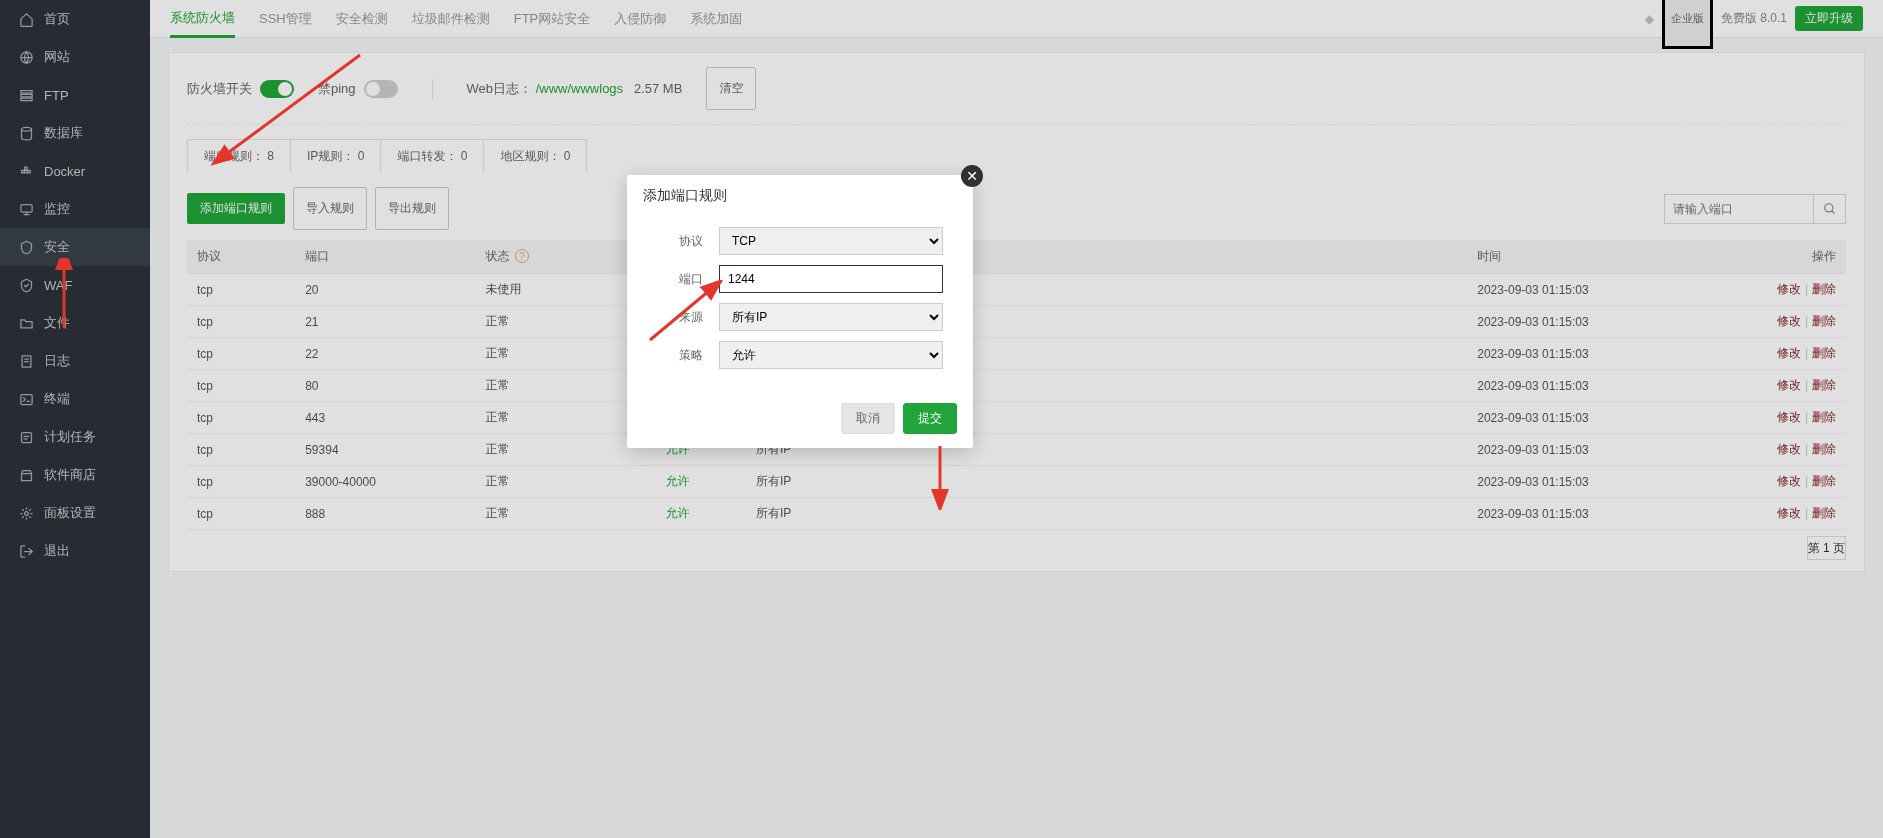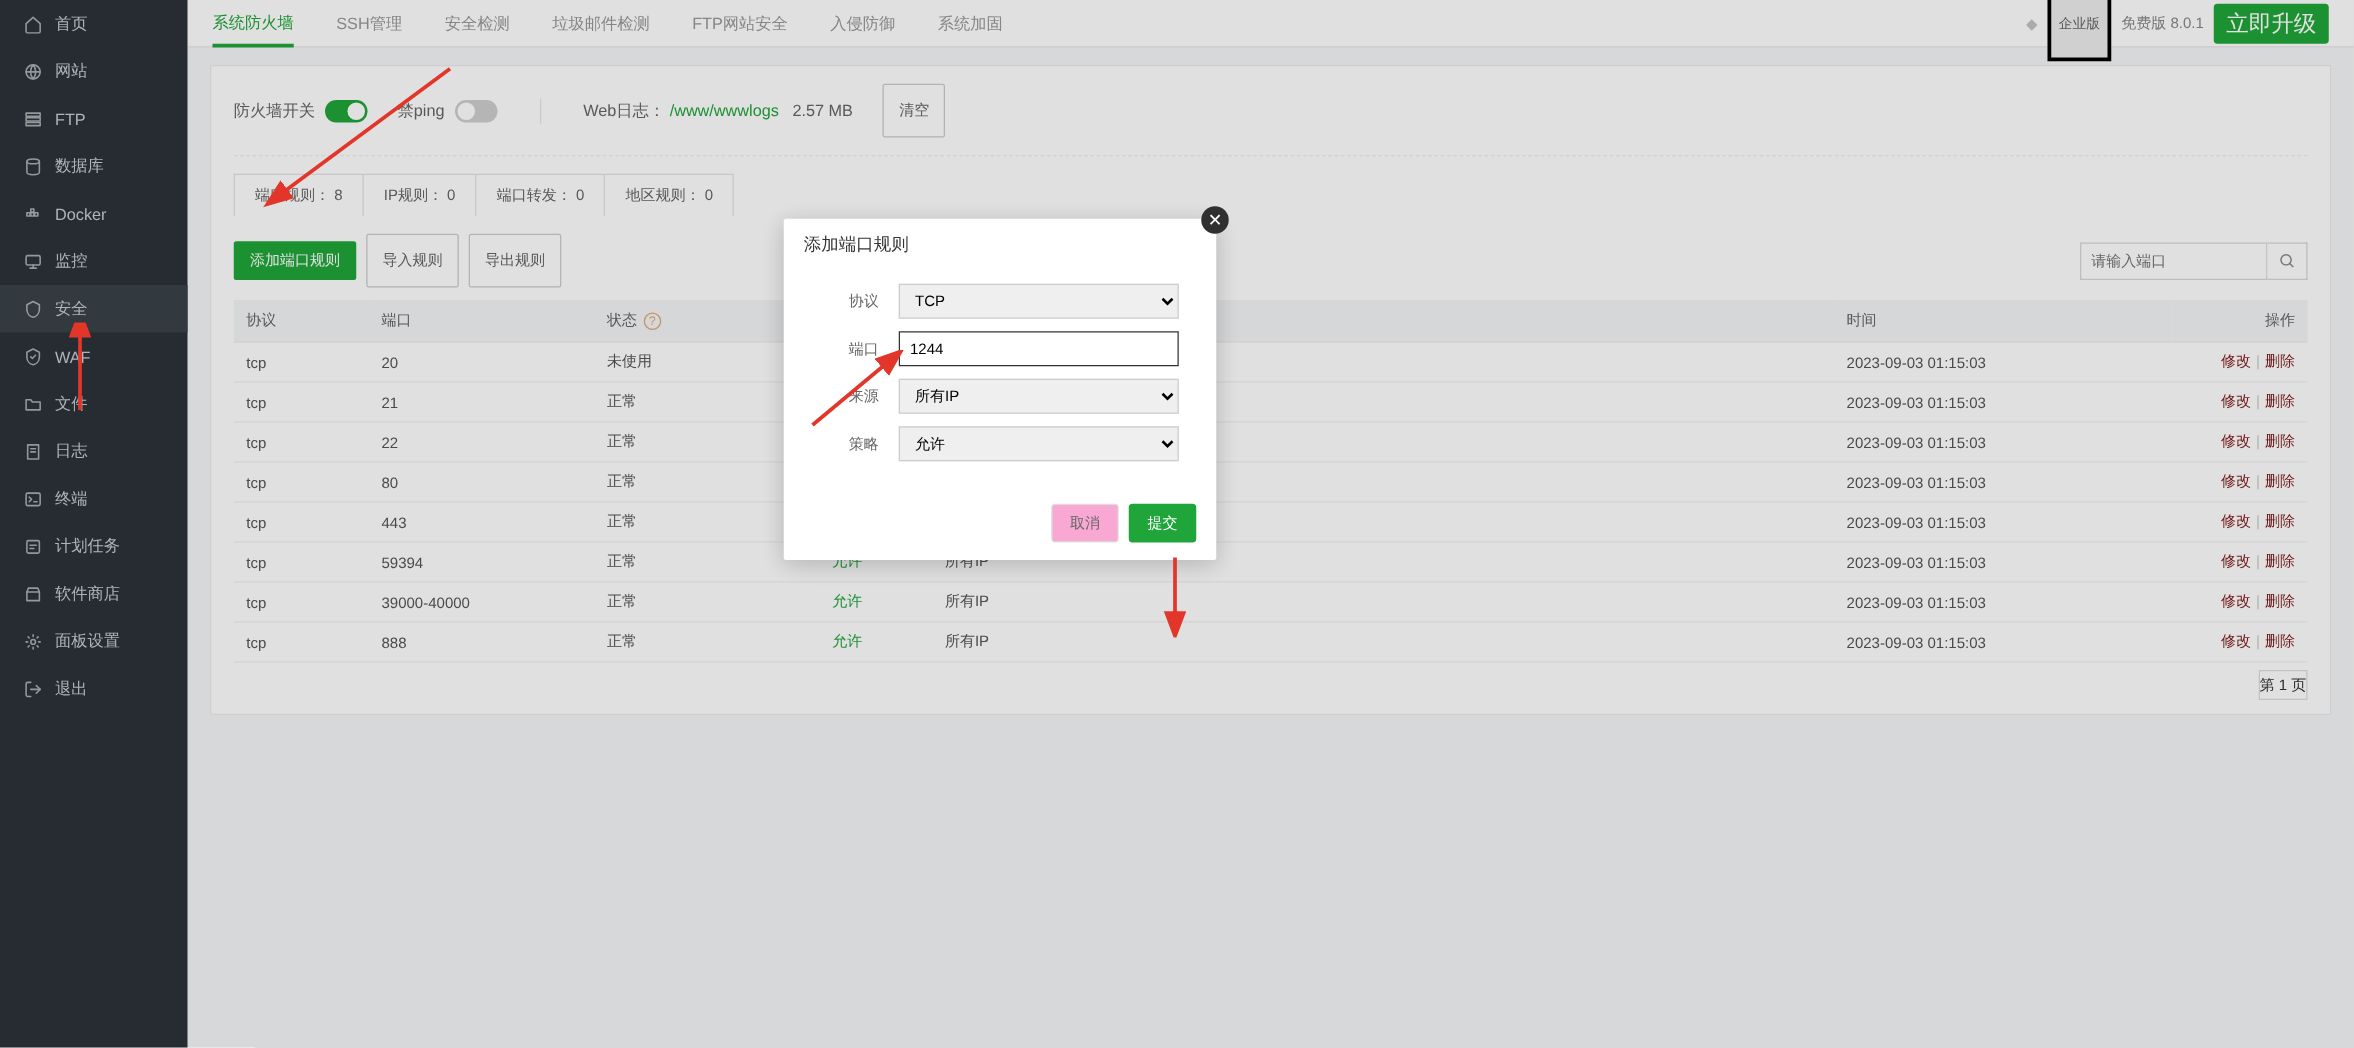--- a/index.html
+++ b/index.html
@@ -8,26 +8,26 @@
 
 .sidebar { position: fixed; left: 0; top: 0; width: 150px; height: 100%; background: #2c3338; color: #c9cdd1; z-index: 10; }
 .sidebar-item { height: 38px; display: flex; align-items: center; padding-left: 18px; cursor: pointer; font-size: 13px; }
 .sidebar-item.active { background: #3a4148; }
 .sidebar-item .icon { width: 16px; height: 16px; margin-right: 10px; display: inline-flex; align-items: center; justify-content: center; opacity: 0.8; }
 
 
 .main { margin-left: 150px; padding: 0 18px 18px 18px; }
 
 
-.top-tabs { height: 38px; display: flex; align-items: center; gap: 34px; border-bottom: 1px solid #e6e6e6; padding: 0 20px; background: #fff; margin: 0 -18px 14px -18px; position: relative; }
+.top-tabs { height: 38px; display: flex; align-items: center; gap: 24px; border-bottom: 1px solid #e6e6e6; padding: 0 20px; background: #fff; margin: 0 -18px 14px -18px; position: relative; }
 .top-tab { font-size: 13px; color: #999; cursor: pointer; height: 38px; display: flex; align-items: center; }
 .top-tab.active { color: #20a53a; border-bottom: 3px solid #20a53a; margin-bottom: -1px; }
 .top-tabs .right { margin-left: auto; display: flex; align-items: center; gap: 8px; font-size: 12px; color: #888; }
 .tag-ent { background: #ededed; color: #666; font-size: 11px; padding: 20px 6px; border: 3px solid #000000; position: relative; }
-.btn-upgrade { background: #20a53a; color: #fff; padding: 4px 10px; border-radius: 3px; font-size: 18px; }
+.btn-upgrade { background: #20a53a; color: #fff; padding: 4px 10px; border-radius: 3px; font-size: 12px; }
 
 
 .panel { background: #fff; border: 1px solid #ececec; padding: 14px 18px; }
 .panel-row { display: flex; align-items: center; gap: 24px; border-bottom: 1px dashed #eee; padding-bottom: 14px; margin-bottom: 14px; }
 .switch { width: 34px; height: 18px; border-radius: 9px; position: relative; cursor: pointer; }
 .switch.on { background: #20a53a; }
 .switch.off { background: #cfcfcf; }
 .switch .knob { position: absolute; width: 14px; height: 14px; background: #fff; border-radius: 50%; top: 2px; }
 .switch.on .knob { right: 2px; }
 .switch.off .knob { left: 2px; }
@@ -69,21 +69,21 @@
 .modal { position: fixed; left: 627px; top: 175px; width: 346px; background: #fff; z-index: 60; border-radius: 2px; box-shadow: 0 4px 20px rgba(0,0,0,0.2); }
 .modal-header { padding: 12px 16px; font-size: 14px; color: #333; position: relative; }
 .modal-close { position: absolute; right: -10px; top: -10px; width: 22px; height: 22px; border-radius: 50%; background: #303030; color: #fff; display: flex; align-items: center; justify-content: center; cursor: pointer; font-size: 14px; }
 .modal-body { padding: 10px 30px 16px 30px; }
 .form-row { display: flex; align-items: center; margin-bottom: 10px; }
 .form-row label { width: 46px; text-align: right; margin-right: 16px; font-size: 12px; color: #666; }
 .form-row select, .form-row input[type=text] { flex: 1; height: 28px; border: 1px solid #ccc; padding: 0 8px; font-size: 12px; }
 .form-row input.highlight { border: 1px solid #333; }
 .hints { list-style: disc; margin-left: 78px; color: #888; font-size: 12px; line-height: 1.8; }
 .modal-footer { padding: 8px 16px 14px 16px; display: flex; justify-content: flex-end; gap: 8px; }
-.btn-cancel { background: #f9a8d4; border: 1px solid #ddd; color: #666; padding: 6px 14px; border-radius: 3px; cursor: pointer; font-size: 12px; }
+.btn-cancel { background: #e5e5e5; border: 1px solid #ddd; color: #666; padding: 6px 14px; border-radius: 3px; cursor: pointer; font-size: 12px; }
 .btn-submit { background: #20a53a; border: 1px solid #20a53a; color: #fff; padding: 6px 14px; border-radius: 3px; cursor: pointer; font-size: 12px; }
 
 
 .arrow { position: fixed; z-index: 70; pointer-events: none; }
 
 svg { display: block; }
 </style>
 </head>
 <body>
 

